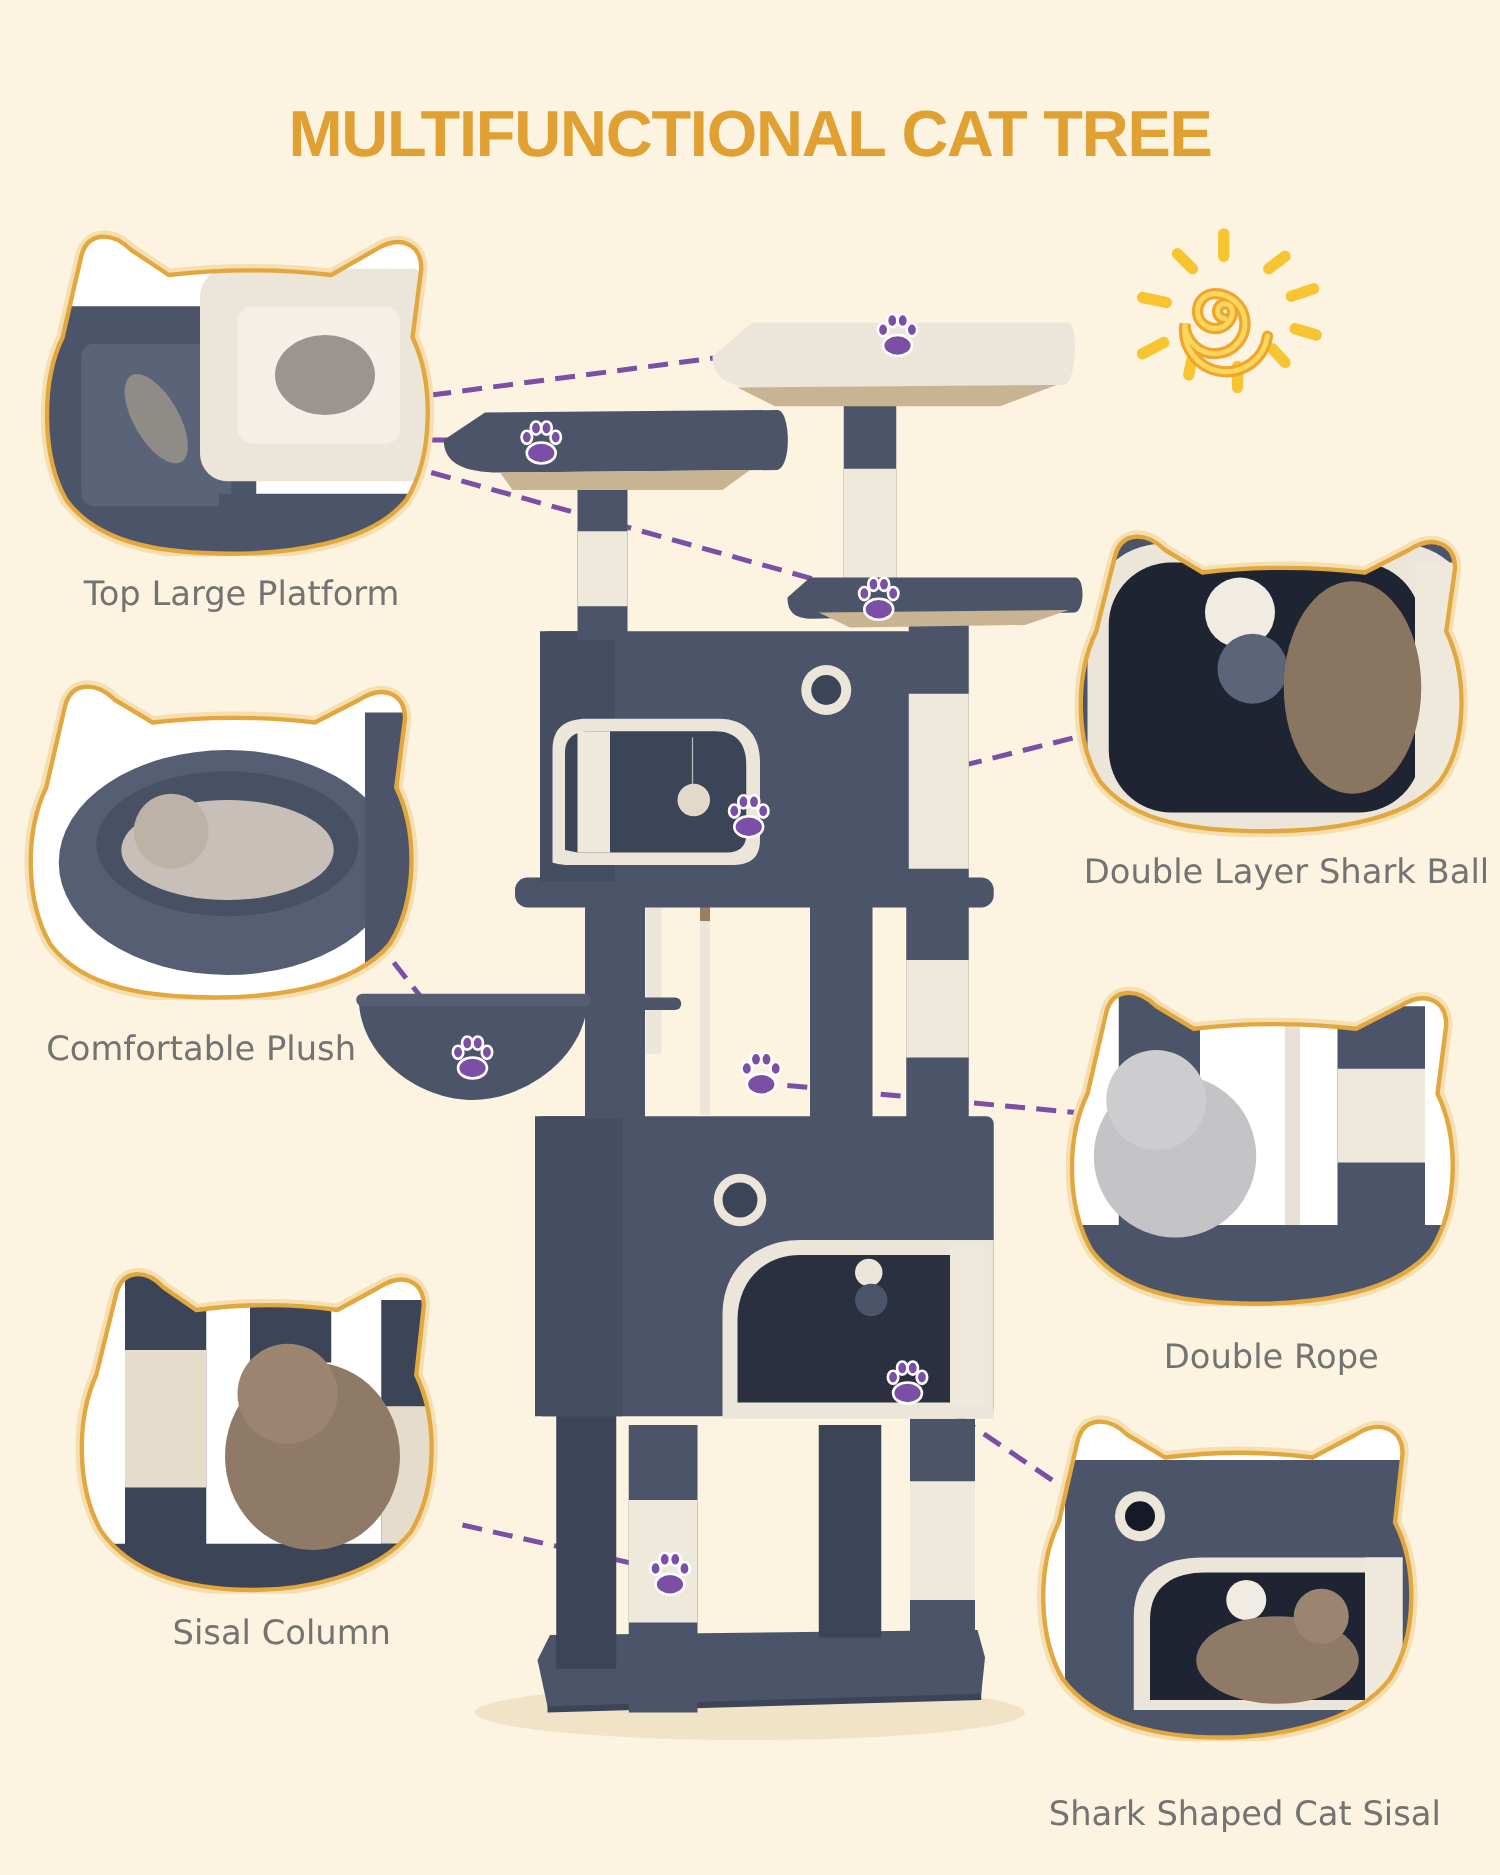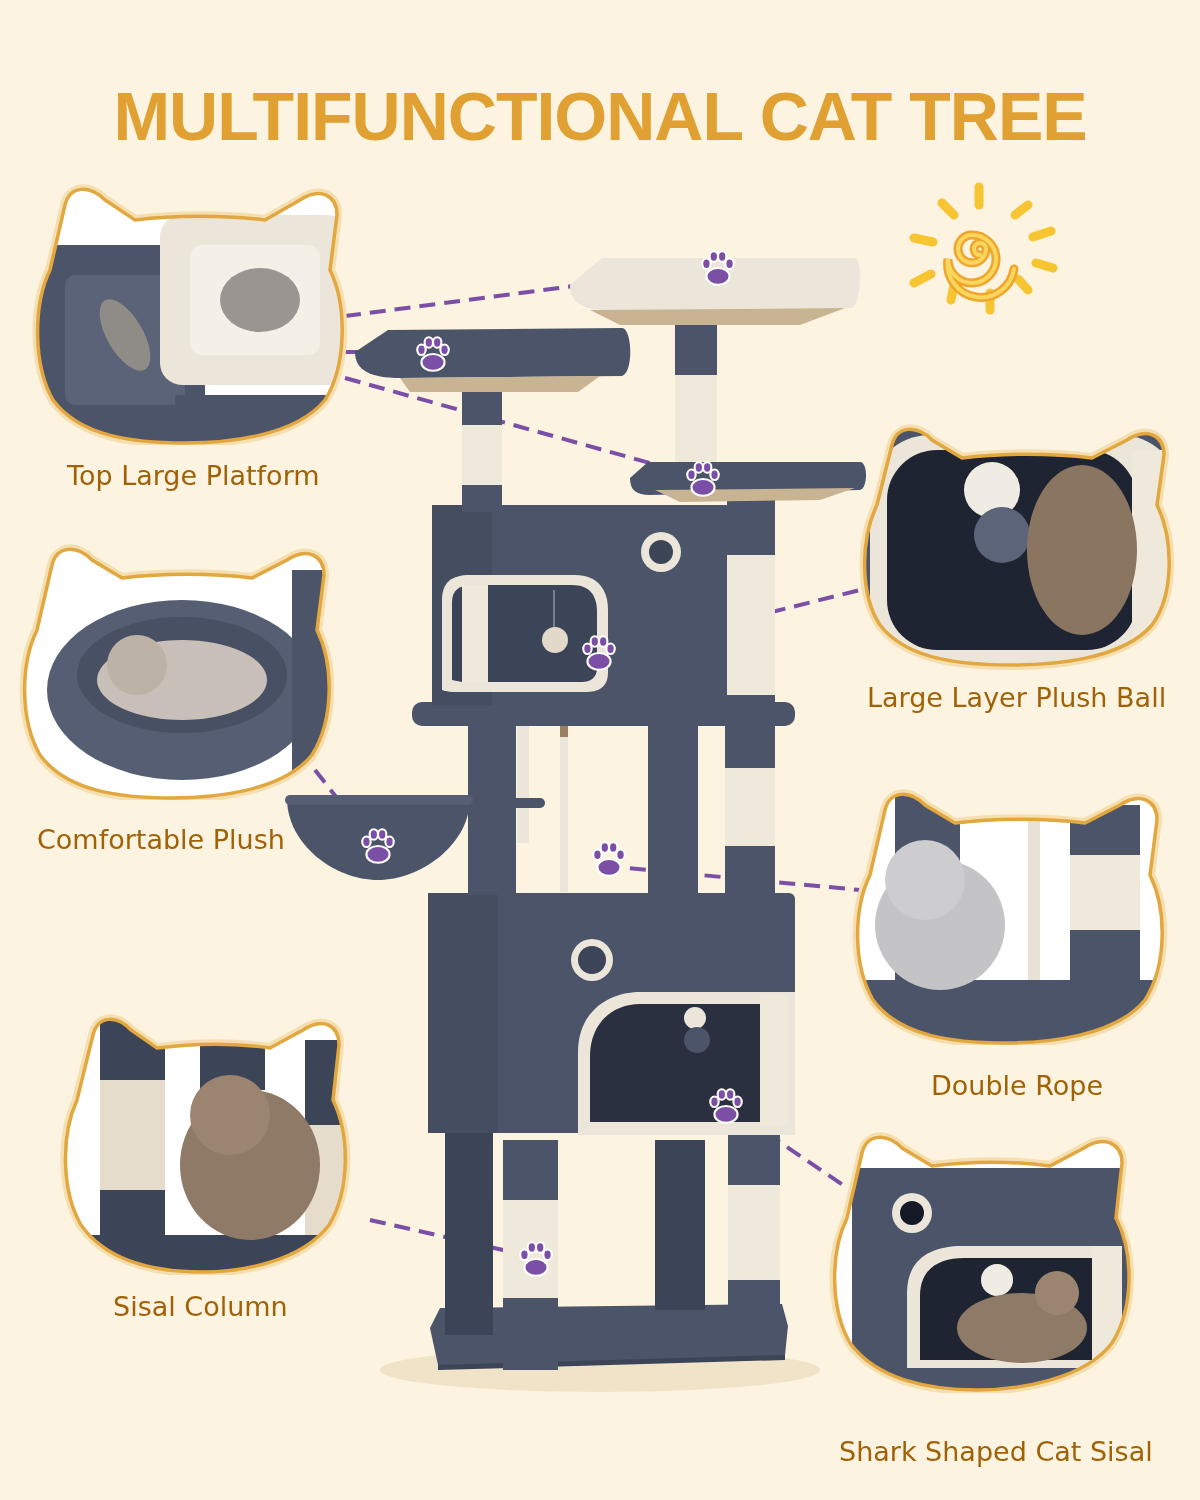--- a/index.html
+++ b/index.html
@@ -4,25 +4,25 @@
 <style>
   html, body { margin:0; padding:0; }
   body {
     width:1200px; height:1500px; position:relative; overflow:hidden;
     background:#fcf3e0;
     font-family:"DejaVu Sans", "Liberation Sans", sans-serif;
   }
   .title {
     position:absolute; left:0; top:82px; width:1200px; text-align:center;
     font-family:"Liberation Sans", sans-serif; font-weight:bold;
-    font-size:68px; letter-spacing:-1px; color:#e0a032;
+    font-size:52px; letter-spacing:-1px; color:#e0a032;
     line-height:1;
   }
   .caption {
-    position:absolute; font-size:27px; color:#a16207; white-space:nowrap;
+    position:absolute; font-size:27px; color:#737373; white-space:nowrap;
     font-family:"DejaVu Sans", sans-serif;
   }
   .frame { position:absolute; }
   .frame svg { display:block; }
   .tree { position:absolute; left:0; top:0; width:1200px; height:1500px; pointer-events:none; }
   .paw { position:absolute; width:42px; height:42px; }
   .sun { position:absolute; left:890px; top:175px; width:170px; height:140px; }
   .leader { position:absolute; left:0; top:0; }
 </style>
 </head>
@@ -96,21 +96,21 @@
       <rect x="18" y="15" width="310" height="230" rx="60" fill="#ece5da"></rect>
       <rect x="35" y="30" width="250" height="200" rx="50" fill="#1f2433"></rect>
       <rect x="280" y="30" width="40" height="200" fill="#efe9dc"></rect>
       <circle cx="140" cy="70" r="28" fill="#f1ece3"></circle>
       <circle cx="150" cy="115" r="28" fill="#5b6478"></circle>
       <ellipse cx="230" cy="130" rx="55" ry="85" fill="#8a7560"></ellipse>
     </g>
     <path d="M40 25 C45 5 65 5 80 20 L110 38 C150 33 200 33 240 38 L275 20 C295 7 312 15 312 35 L305 85 C322 120 322 175 300 205 C270 240 200 245 160 245 C110 245 55 240 28 205 C8 175 8 120 25 85 Z" fill="none" stroke="#e2a73f" stroke-width="3.5"></path>
   </svg>
 </div>
-<div class="caption" style="left:867px; top:682px;">Large Layer Plush Ball</div>
+<div class="caption" style="left:867px; top:682px;">Double Layer Shark Ball</div>
 
 <div class="frame" style="left:12px; top:540px;">
   <svg width="330" height="260" viewBox="0 0 330 260">
     <defs>
       <clipPath id="c3">
           <path d="M40 25 C45 5 65 5 80 20 L110 38 C150 33 200 33 240 38 L275 20 C295 7 312 15 312 35 L305 90 C322 125 322 180 300 215 C270 252 200 258 160 258 C110 258 55 252 28 215 C8 180 8 125 25 90 Z"></path>
         </clipPath>
     </defs>
     <path d="M40 25 C45 5 65 5 80 20 L110 38 C150 33 200 33 240 38 L275 20 C295 7 312 15 312 35 L305 90 C322 125 322 180 300 215 C270 252 200 258 160 258 C110 258 55 252 28 215 C8 180 8 125 25 90 Z" fill="#ffffff" stroke="#f5dfb0" stroke-width="10"></path>
     <g clip-path="url(#c3)">
@@ -164,21 +164,21 @@
       <rect x="145" y="30" width="65" height="50" fill="#3c4457"></rect>
       <rect x="250" y="30" width="50" height="235" fill="#3c4457"></rect>
       <rect x="250" y="115" width="50" height="110" fill="#e5dccb"></rect>
       <rect x="0" y="225" width="300" height="40" fill="#3c4457"></rect>
       <ellipse cx="195" cy="155" rx="70" ry="75" fill="#8e7a66"></ellipse>
       <circle cx="175" cy="105" r="40" fill="#9c8570"></circle>
     </g>
     <path d="M38 25 C43 5 62 5 76 20 L102 38 C140 33 180 33 215 38 L248 20 C268 7 284 15 284 35 L278 90 C295 125 295 180 274 215 C246 252 185 262 148 262 C102 262 52 252 26 215 C6 180 6 125 22 90 Z" fill="none" stroke="#e2a73f" stroke-width="3.5"></path>
   </svg>
 </div>
-<div class="caption" style="left:113px; top:1291px;">Sisal Column</div>
+<div class="caption" style="left:138px; top:1291px;">Sisal Column</div>
 
 <div class="frame" style="left:822px; top:1128px;">
   <svg width="320" height="265" viewBox="0 0 320 265">
     <defs>
       <clipPath id="c6">
           <path d="M40 25 C45 5 65 5 80 20 L110 38 C150 33 190 33 228 38 L262 20 C282 7 300 15 300 35 L294 90 C312 125 312 180 290 215 C262 252 195 262 155 262 C108 262 55 252 28 215 C8 180 8 125 25 90 Z"></path>
         </clipPath>
     </defs>
     <path d="M40 25 C45 5 65 5 80 20 L110 38 C150 33 190 33 228 38 L262 20 C282 7 300 15 300 35 L294 90 C312 125 312 180 290 215 C262 252 195 262 155 262 C108 262 55 252 28 215 C8 180 8 125 25 90 Z" fill="#ffffff" stroke="#f5dfb0" stroke-width="10"></path>
     <g clip-path="url(#c6)">

